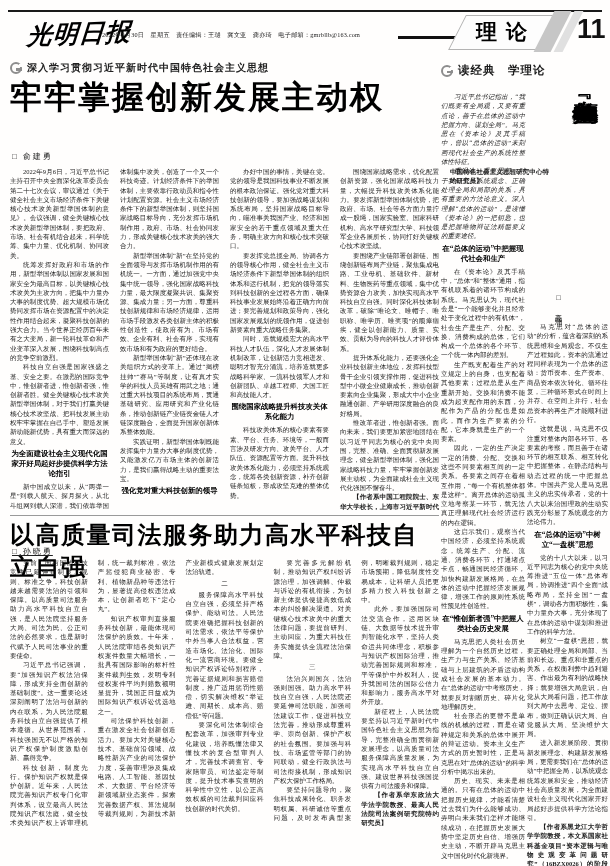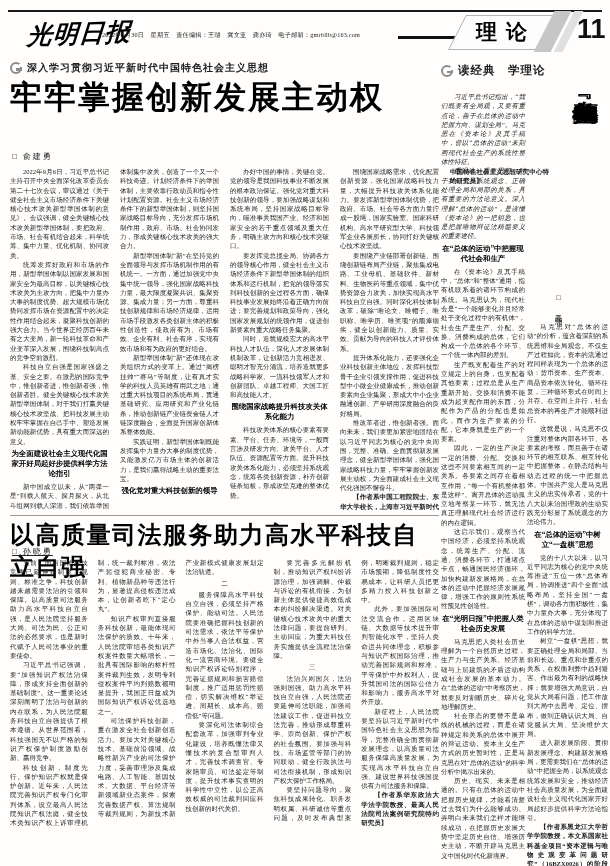--- a/index.html
+++ b/index.html
@@ -129,21 +129,21 @@
   <div class="vtitle">在『总体的运动』中把握全局</div>
   <div class="vauthor">□ 高云涌</div>
   <div class="body side-left">
       <p class="kai">习近平总书记指出，“我们既要有全局观，又要有重点论，善于在总体的运动中把握方向、谋划全局”。马克思在《资本论》及其手稿中，曾以“总体的运动”来刻画现代社会生产的系统性整体性特征。</p>
       <p class="kai">重温这一重要思想，对于我们坚持系统观念、正确处理全局和局部的关系，具有重要的方法论意义。深入理解“总体的运动”，是读懂《资本论》的一把钥匙，也是把握唯物辩证法精髓要义的重要途径。</p>
       <div class="sub">在“总体的运动”中把握现代社会和生产</div>
       <p>在《资本论》及其手稿中，“总体”和“整体”通用，指有机联系着的诸环节构成的系统。马克思认为，现代社会是“一个能够变化并且经常处于变化过程中的有机体”，社会生产是生产、分配、交换、消费构成的总体，它们构成一个总体的各个环节、一个统一体内部的差别。</p>
       <p>生产既支配着生产的对立规定上的自身，也支配着其他要素；过程总是从生产重新开始。交换和消费不能成为起支配作用的东西，分配作为产品的分配也是如此，而作为生产要素的分配，它本身就是生产的一个要素。</p>
       <p>因此，一定的生产决定一定的消费、分配、交换和这些不同要素相互间的一定关系。各要素之间存在着相互作用，“每一个有机整体都是这样”。离开总体的运动孤立地考察某一环节，就无法真正理解现代社会经济运行的内在逻辑。</p>
       <p>这启示我们，观察当代中国经济，必须坚持系统观念，统筹生产、分配、流通、消费各环节，打通堵点卡点，畅通国民经济循环，加快构建新发展格局，在总体的运动中把握经济发展规律，增强工作的原则性系统性预见性创造性。</p>
-      <div class="sub">在“光明日报”中把握人类社会历史发展</div>
+      <div class="sub">在“惟创新者强”中把握人类社会历史发展</div>
       <p>马克思把人类社会历史理解为一个自然历史过程，生产力与生产关系、经济基础与上层建筑的矛盾运动构成社会发展的基本动力。在“总体的运动”中考察历史，就要反对割断历史、碎片化地理解历史。</p>
       <p>社会形态的更替不是单线的机械的过程，而是在诸种规定和关系的总体中展开的辩证运动。资本主义生产方式的历史暂时性，正是马克思在对“总体的运动”的科学分析中揭示出来的。</p>
       <p>历史、现实、未来是相通的。只有在总体的运动中把握历史规律，才能看清楚过去我们为什么能够成功、弄明白未来我们怎样才能继续成功，在把握历史发展大势中坚定历史自信、增强历史主动，不断开辟马克思主义中国化时代化新境界。</p>
     </div>
   <div class="body side-right">
       <p>马克思对“总体的运动”的分析，蕴含着深刻的系统思维和全局观念。不仅生产过程如此，资本的流通过程同样表现为一个总体的运动：货币资本、生产资本、商品资本依次转化、循环往复，三种循环形式在时间上并存、在空间上并行，社会总资本的再生产才能顺利进行。</p>
       <p>这就是说，马克思不仅注重对整体内部各环节、各要素的考察，而且善于在诸环节的相互联系、相互转化中把握整体，在静态结构与动态过程的统一中把握总体。中国共产党人是马克思主义的忠实传承者，党的十八大以来治国理政的生动实践充分彰显了系统观念的方法论伟力。</p>
       <div class="sub">在“总体的运动”中树立“一盘棋”思想</div>
       <p>党的十八大以来，以习近平同志为核心的党中央统筹推进“五位一体”总体布局，协调推进“四个全面”战略布局，坚持全国“一盘棋”，调动各方面积极性，集中力量办大事，充分体现了在总体的运动中谋划和推进工作的科学方法。</p>
       <p>树立“一盘棋”思想，就要正确处理全局和局部、当前和长远、重点和非重点的关系，在权衡利弊中趋利避害、作出最为有利的战略抉择；就要增强大局意识，自觉从大局看问题，把工作放到大局中去思考、定位、摆布，做到正确认识大局、自觉服从大局、坚决维护大局。</p>

